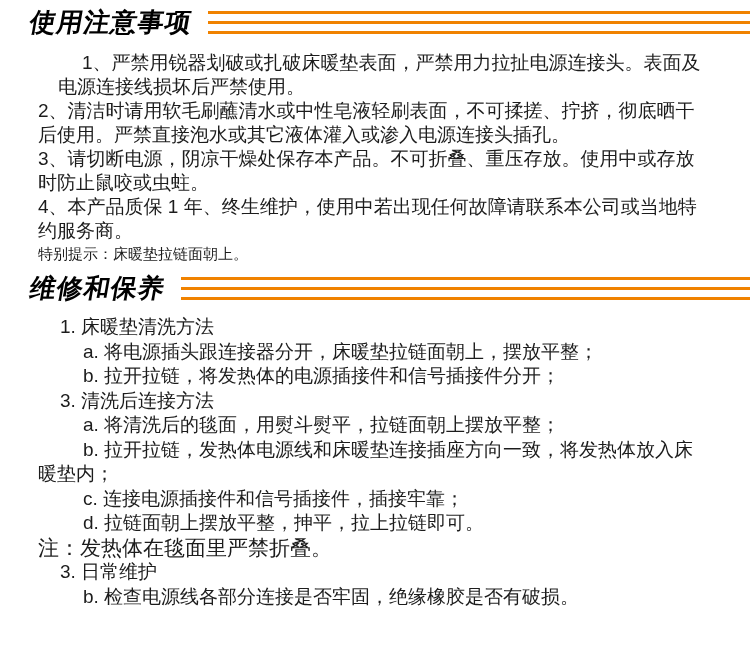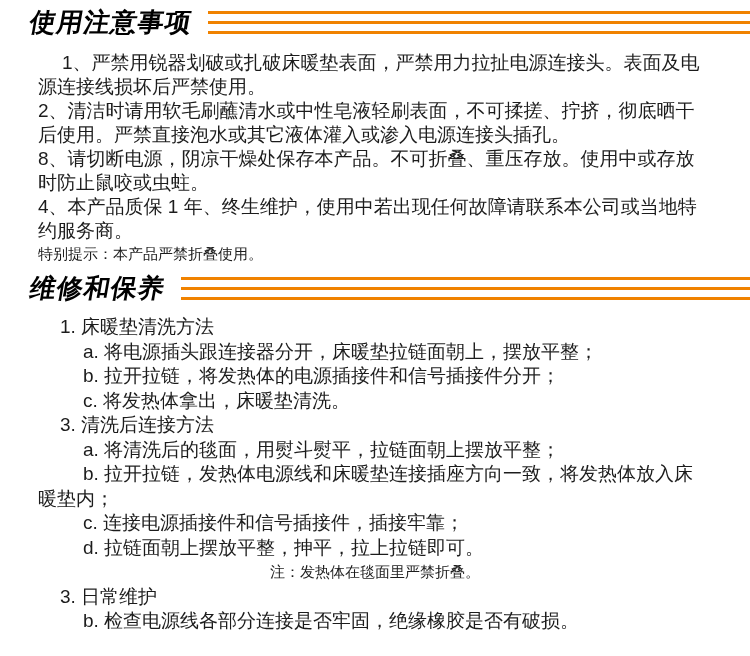--- a/index.html
+++ b/index.html
@@ -34,77 +34,75 @@
     gap:7px;
   }
   .rules i{display:block;height:3px;background:#F08200;}
   
   .body1{
     margin:12px 38px 0 38px;
     font-size:19px;
     line-height:24px;
   }
   .body1 p{margin:0;}
-  .para.indent-first{text-indent:24px;}
+  .para.indent-first{text-indent:24px;margin-left:20px;}
   .small-note{
     font-size:15px;
     line-height:22px;
   }
   
   .body2{
     margin:10px 38px 0 38px;
     font-size:19px;
     line-height:24.5px;
   }
   .body2 p{margin:0;}
   .num-heading{text-indent:22px;}
   .step{text-indent:45px;}
   .note2{
-    font-size:15px;
+    font-size:21px;
     line-height:24.5px;
-    text-align:center;
   }
 </style>
 </head>
 <body>
 
 <div class="page">
 
   <header class="sec-header first">
     <h1 class="sec-title">使用注意事项</h1>
     <div class="rules">
       <i></i>
       <i></i>
       <i></i>
     </div>
   </header>
 
   <div class="body1">
     <p class="para indent-first">1、严禁用锐器划破或扎破床暖垫表面，严禁用力拉扯电源连接头。表面及电源连接线损坏后严禁使用。</p>
     <p class="para">2、清洁时请用软毛刷蘸清水或中性皂液轻刷表面，不可揉搓、拧挤，彻底晒干后使用。严禁直接泡水或其它液体灌入或渗入电源连接头插孔。</p>
-    <p class="para">8、请切断电源，阴凉干燥处保存本产品。不可折叠、重压存放。使用中或存放时防止鼠咬或虫蛀。</p>
+    <p class="para">3、请切断电源，阴凉干燥处保存本产品。不可折叠、重压存放。使用中或存放时防止鼠咬或虫蛀。</p>
     <p class="para">4、本产品质保 1 年、终生维护，使用中若出现任何故障请联系本公司或当地特约服务商。</p>
-    <p class="small-note">特别提示：本产品严禁折叠使用。</p>
+    <p class="small-note">特别提示：床暖垫拉链面朝上。</p>
   </div>
 
   <header class="sec-header second">
     <h1 class="sec-title">维修和保养</h1>
     <div class="rules">
       <i></i>
       <i></i>
       <i></i>
     </div>
   </header>
 
   <div class="body2">
 
     <p class="num-heading">1. 床暖垫清洗方法</p>
     <p class="step">a. 将电源插头跟连接器分开，床暖垫拉链面朝上，摆放平整；</p>
     <p class="step">b. 拉开拉链，将发热体的电源插接件和信号插接件分开；</p>
-    <p class="step">c. 将发热体拿出，床暖垫清洗。</p>
 
     <p class="num-heading">3. 清洗后连接方法</p>
     <p class="step">a. 将清洗后的毯面，用熨斗熨平，拉链面朝上摆放平整；</p>
     <p class="step">b. 拉开拉链，发热体电源线和床暖垫连接插座方向一致，将发热体放入床暖垫内；</p>
     <p class="step">c. 连接电源插接件和信号插接件，插接牢靠；</p>
     <p class="step">d. 拉链面朝上摆放平整，抻平，拉上拉链即可。</p>
     <p class="note2">注：发热体在毯面里严禁折叠。</p>
 
     <p class="num-heading">3. 日常维护</p>
     <p class="step">b. 检查电源线各部分连接是否牢固，绝缘橡胶是否有破损。</p>

